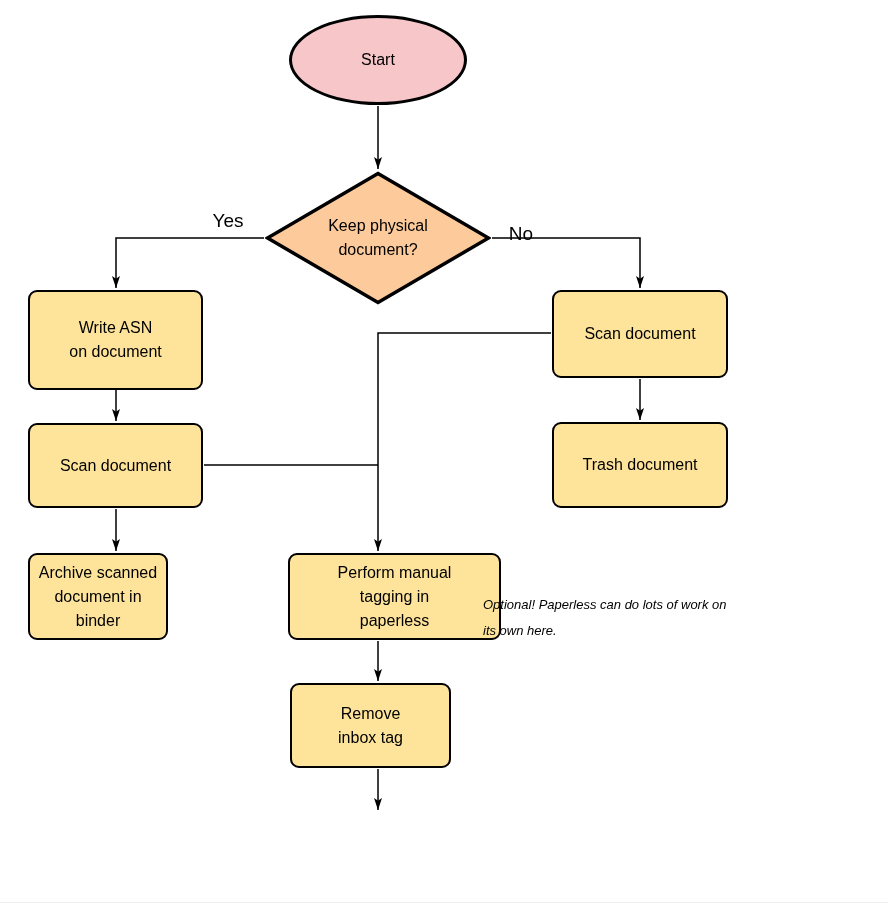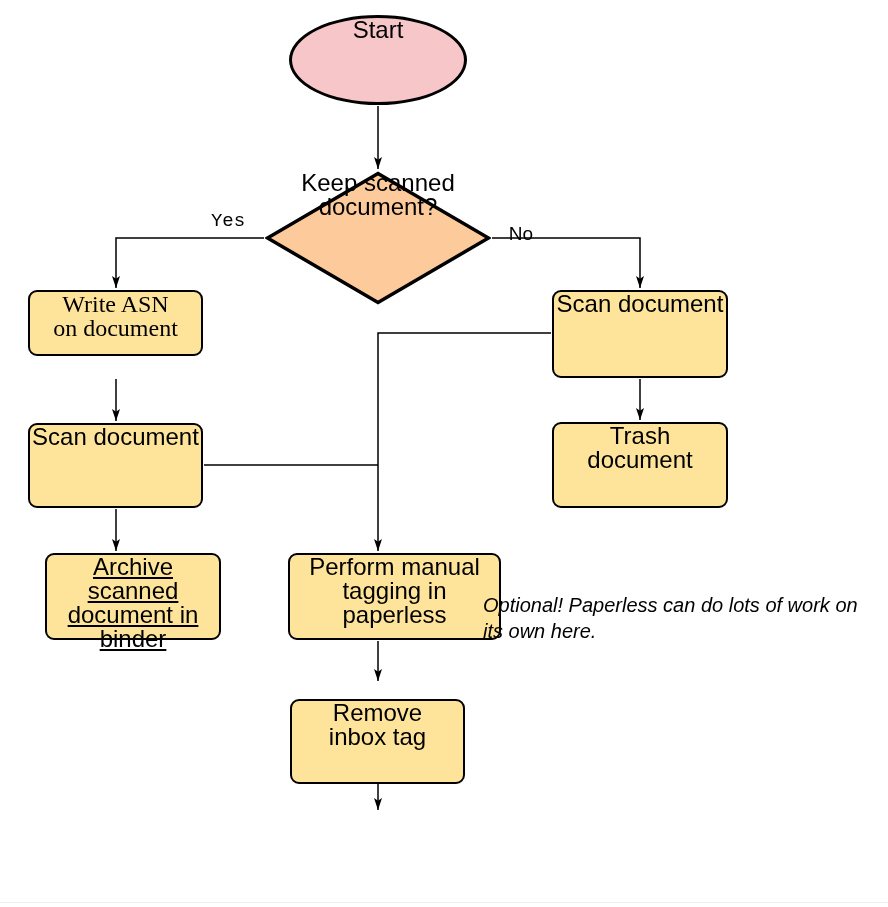--- a/index.html
+++ b/index.html
@@ -20,24 +20,25 @@
   }
   svg.edges path.edge {
     fill: none;
     stroke: var(--stroke, #000);
     stroke-width: 1.5;
   }
   .node {
     position: absolute;
     z-index: 2;
     display: flex;
+    align-items: center;
     justify-content: center;
     text-align: center;
     box-sizing: border-box;
-    font-size: 24px;
+    font-size: 16px;
     line-height: 24px;
     white-space: pre-line;
   }
   .node .node-label { white-space: pre-line; }
   .rect {
     background: var(--yellow, #FEE49B);
     border: 2.7px solid var(--stroke, #000);
     border-radius: 9px;
   }
   .ellipse {
@@ -61,21 +62,21 @@
     position: absolute;
     z-index: 3;
     width: 70px;
     text-align: center;
     font-size: 19px;
     line-height: 22px;
   }
   .note {
     position: absolute;
     z-index: 2;
-    font-size: 20px;
+    font-size: 13px;
     line-height: 26px;
     font-style: italic;
     white-space: pre-line;
   }
   .page-edge {
     position: absolute;
     left: 0; right: 0;
     top: 902px;
     height: 0;
     border-top: 1px solid var(--page_edge, #EDEDED);
@@ -106,38 +107,38 @@
   </svg>
 
   <div class="node ellipse" style="left:289px; top:15px; width:178px; height:90px;">
     <span class="node-label">Start</span>
   </div>
 
   <div class="node diamond" style="left:265px; top:171px; width:226px; height:134px;">
     <svg width="226" height="134" xmlns="http://www.w3.org/2000/svg">
       <polygon points="113,2.5 223.5,67 113,131.5 2.5,67"></polygon>
     </svg>
-    <span class="node-label">Keep scanned
+    <span class="node-label">Keep physical
 document?</span>
   </div>
 
-  <div class="edge-label" style="left:193px; top:210px;font-family:Liberation Mono, monospace;">Yes</div>
+  <div class="edge-label" style="left:193px; top:210px;">Yes</div>
 
   <div class="edge-label" style="left:486px; top:223px;">No</div>
 
-  <div class="node rect" style="left:28px; top:290px; width:175px; height:66px;font-family:Liberation Serif, serif;">
+  <div class="node rect" style="left:28px; top:290px; width:175px; height:100px;">
     <span class="node-label">Write ASN
 on document</span>
   </div>
 
   <div class="node rect" style="left:28px; top:423px; width:175px; height:85px;">
     <span class="node-label">Scan document</span>
   </div>
 
-  <div class="node rect" style="left:45px; top:553px; width:176px; height:87px;text-decoration:underline;">
+  <div class="node rect" style="left:28px; top:553px; width:140px; height:87px;">
     <span class="node-label">Archive scanned
 document in
 binder</span>
   </div>
 
   <div class="node rect" style="left:552px; top:290px; width:176px; height:88px;">
     <span class="node-label">Scan document</span>
   </div>
 
   <div class="node rect" style="left:552px; top:422px; width:176px; height:86px;">
@@ -146,21 +147,21 @@
 
   <div class="node rect" style="left:288px; top:553px; width:213px; height:87px;">
     <span class="node-label">Perform manual
 tagging in
 paperless</span>
   </div>
 
   <div class="note" style="left:483px; top:592px;">Optional! Paperless can do lots of work on
 its own here.</div>
 
-  <div class="node rect" style="left:290px; top:683px; width:175px; height:85px;margin-top:16px;">
+  <div class="node rect" style="left:290px; top:683px; width:161px; height:85px;">
     <span class="node-label">Remove
 inbox tag</span>
   </div>
 
 
   <div class="page-edge"></div>
 
 </div>
 
 </body></html>

